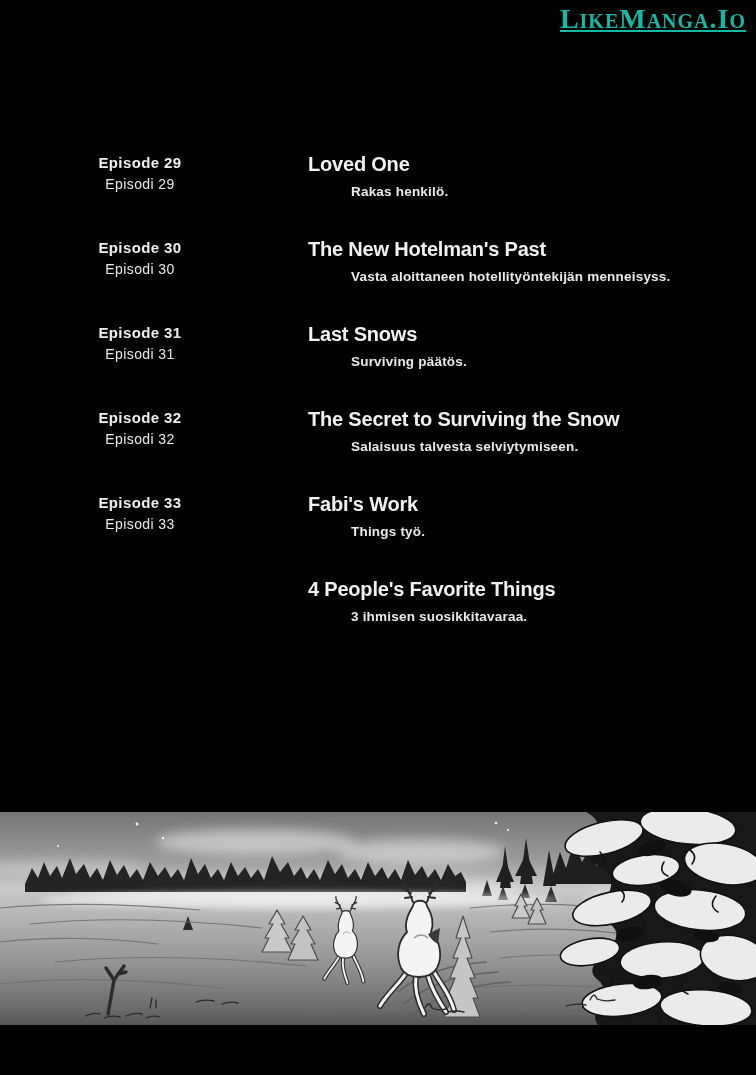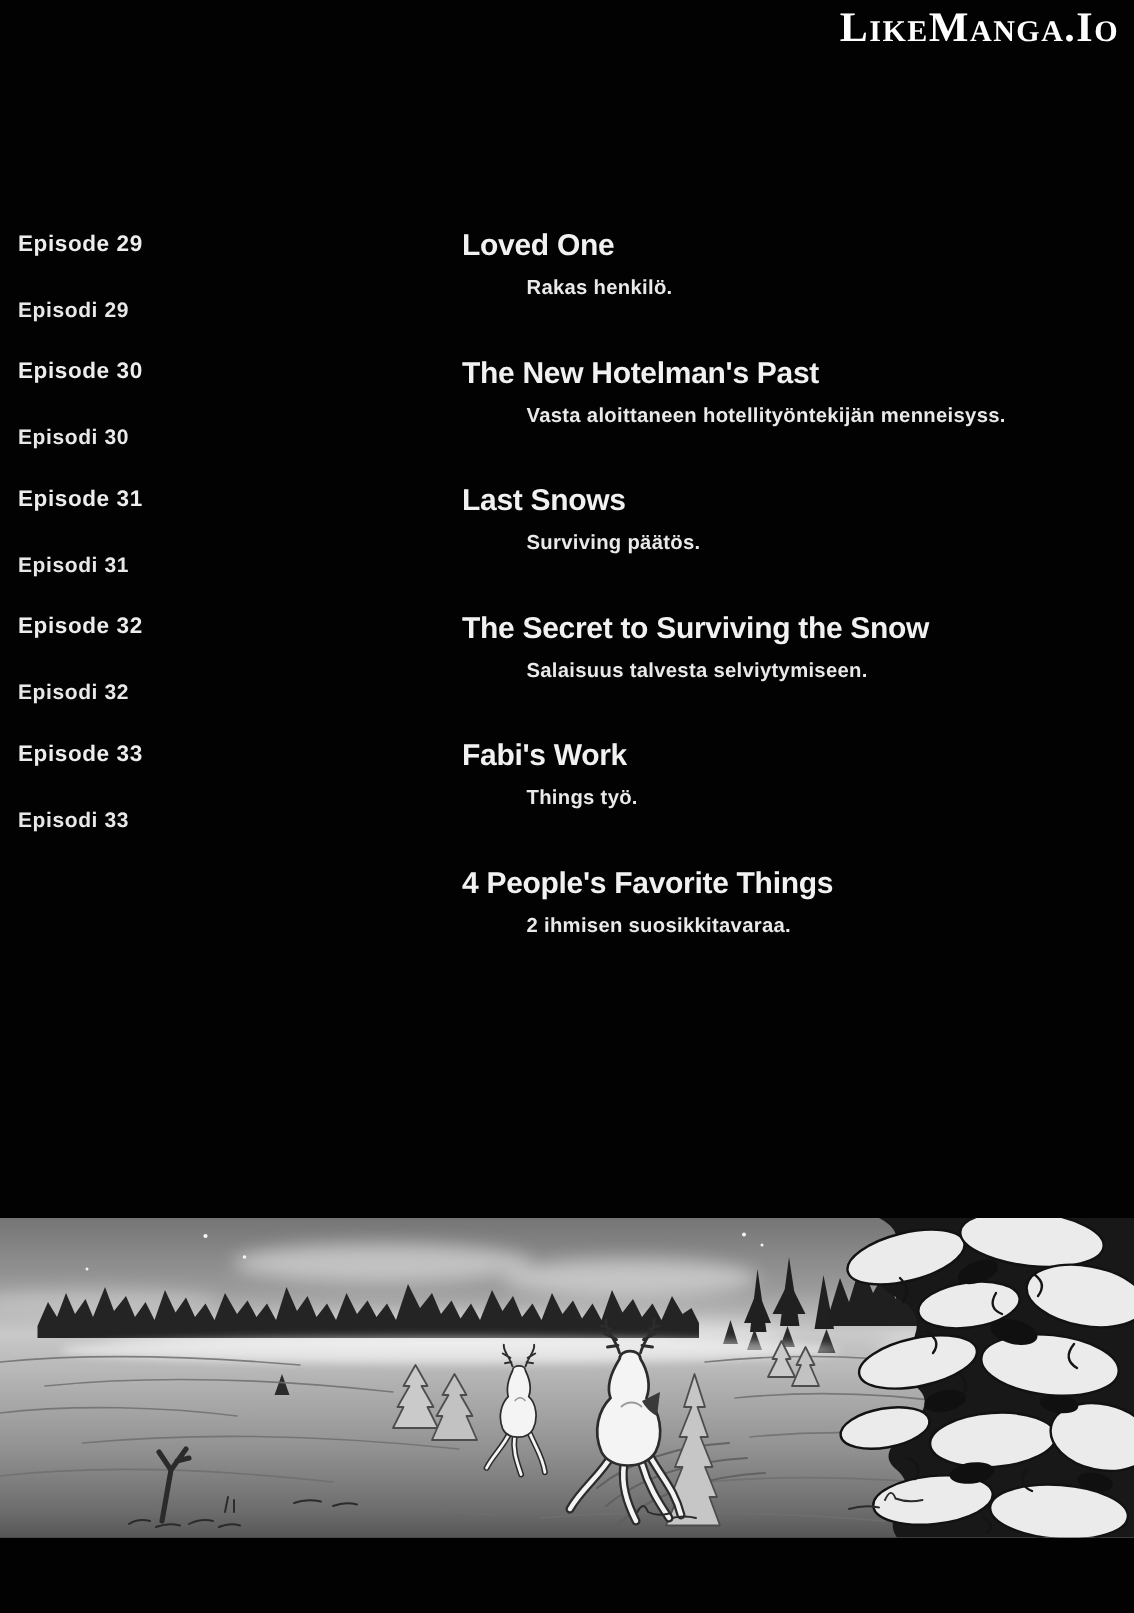--- a/index.html
+++ b/index.html
@@ -14,48 +14,49 @@
   .page{position:absolute;inset:0;background:#020202;}
 
   
   .logo{
     position:absolute;top:3px;right:10px;
     font-family:"Liberation Serif", serif;
     font-weight:bold;
     font-variant:small-caps;
     font-size:28px;
     letter-spacing:1px;
-    color:#ffffff;
+    color:#14b8a6;
     user-select:none;
+    text-decoration:underline;
   }
 
   
   .toc{
     position:absolute;left:0;top:148px;width:756px;
   }
   .toc-entry{
     display:grid;
     grid-template-columns:268px 40px 1fr;
     height:85px;
     padding-top:5px;
     box-sizing:border-box;
   }
   .label-col{
     grid-column:1;
-    text-align:left;
+    text-align:center;
     color:#ededed;
     padding-left:12px;
   }
   .label-en{
     font-size:15px;font-weight:bold;letter-spacing:.4px;
     line-height:20px;
   }
   .label-fi{
-    font-size:14px;font-weight:bold;letter-spacing:.4px;
-    margin-top:24px;line-height:18px;color:#e8e8e8;
+    font-size:14px;font-weight:normal;letter-spacing:.4px;
+    margin-top:2px;line-height:18px;color:#e8e8e8;
   }
   .title-col{grid-column:3;color:#f1f1f1;}
   .entry-title{
     font-size:20px;font-weight:bold;letter-spacing:-.2px;
     line-height:22px;white-space:nowrap;
   }
   .entry-subtitle{
     font-size:13.5px;font-weight:bold;letter-spacing:.2px;
     margin-top:8px;line-height:17px;color:#e9e9e9;white-space:nowrap;padding-left:43px;
   }
@@ -138,21 +139,21 @@
 
 
     <div class="toc-entry">
       <div class="label-col">
         <div class="label-en"></div>
         <div class="label-fi"></div>
       </div>
       <div></div>
       <div class="title-col">
         <div class="entry-title">4 People's Favorite Things</div>
-        <div class="entry-subtitle">2 ihmisen suosikkitavaraa.</div>
+        <div class="entry-subtitle">3 ihmisen suosikkitavaraa.</div>
       </div>
     </div>
 
   </div>
 
   <div class="illustration">
     <svg width="756" height="213" viewBox="0 0 756 213" xmlns="http://www.w3.org/2000/svg">
       <defs>
         <linearGradient id="scene" x1="0" y1="0" x2="0" y2="1">
           <stop offset="0" stop-color="#757575"></stop>

